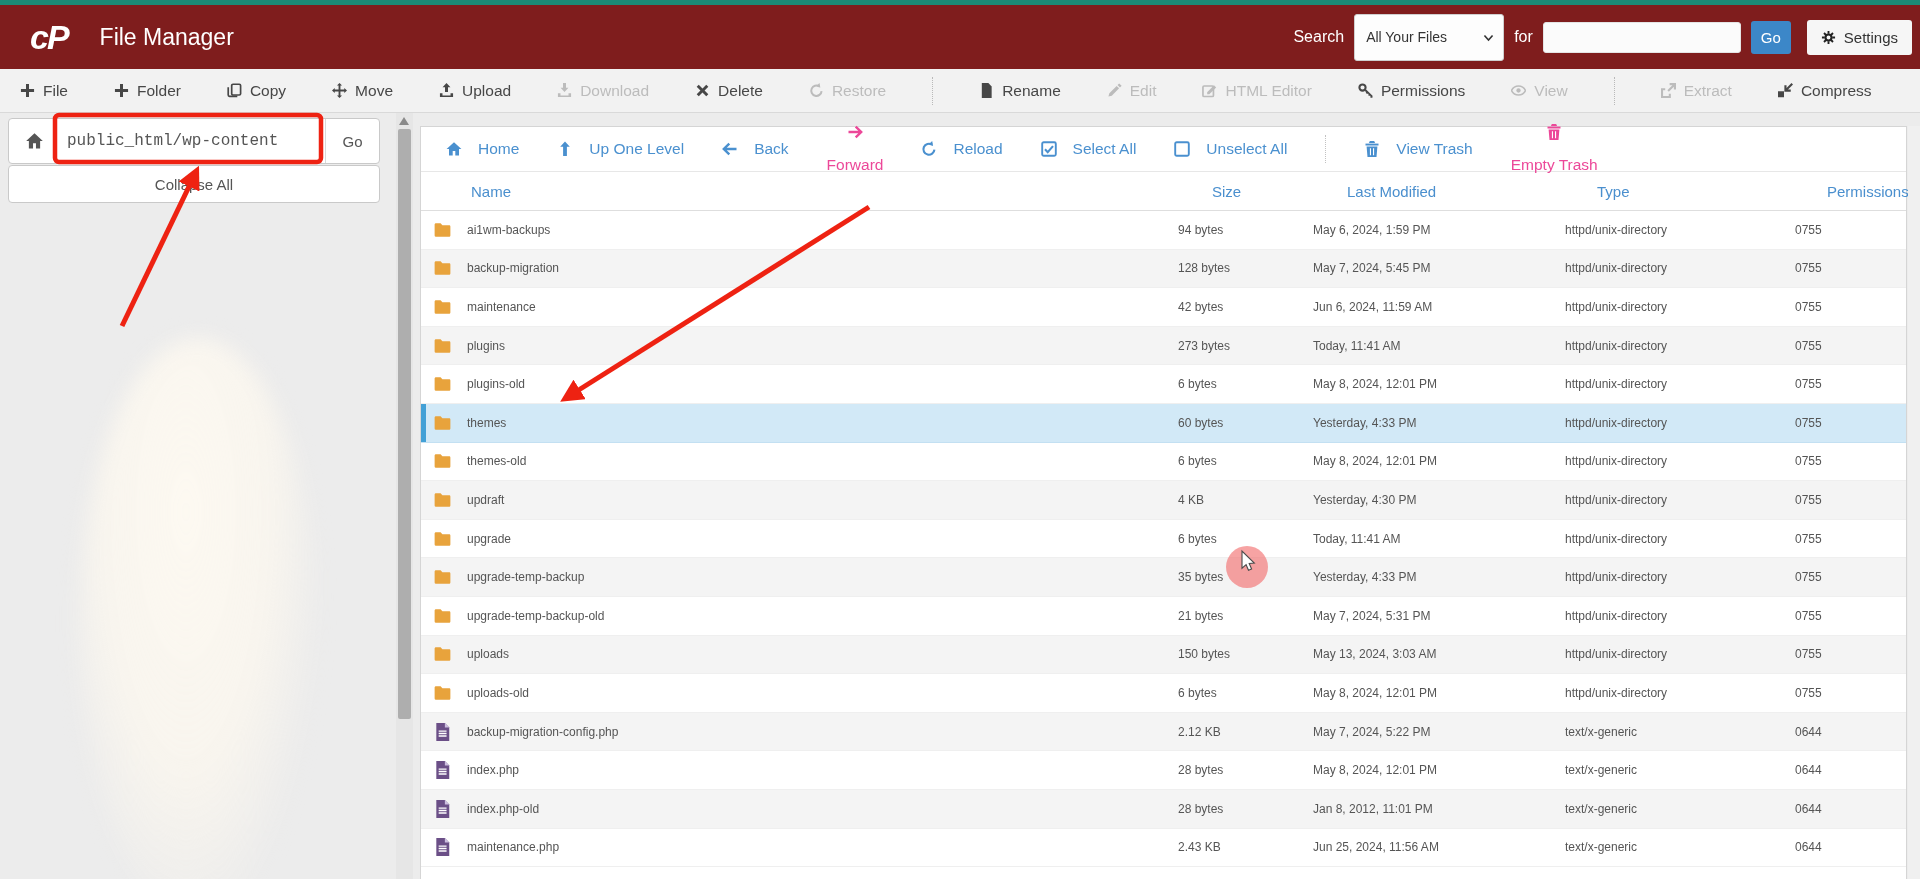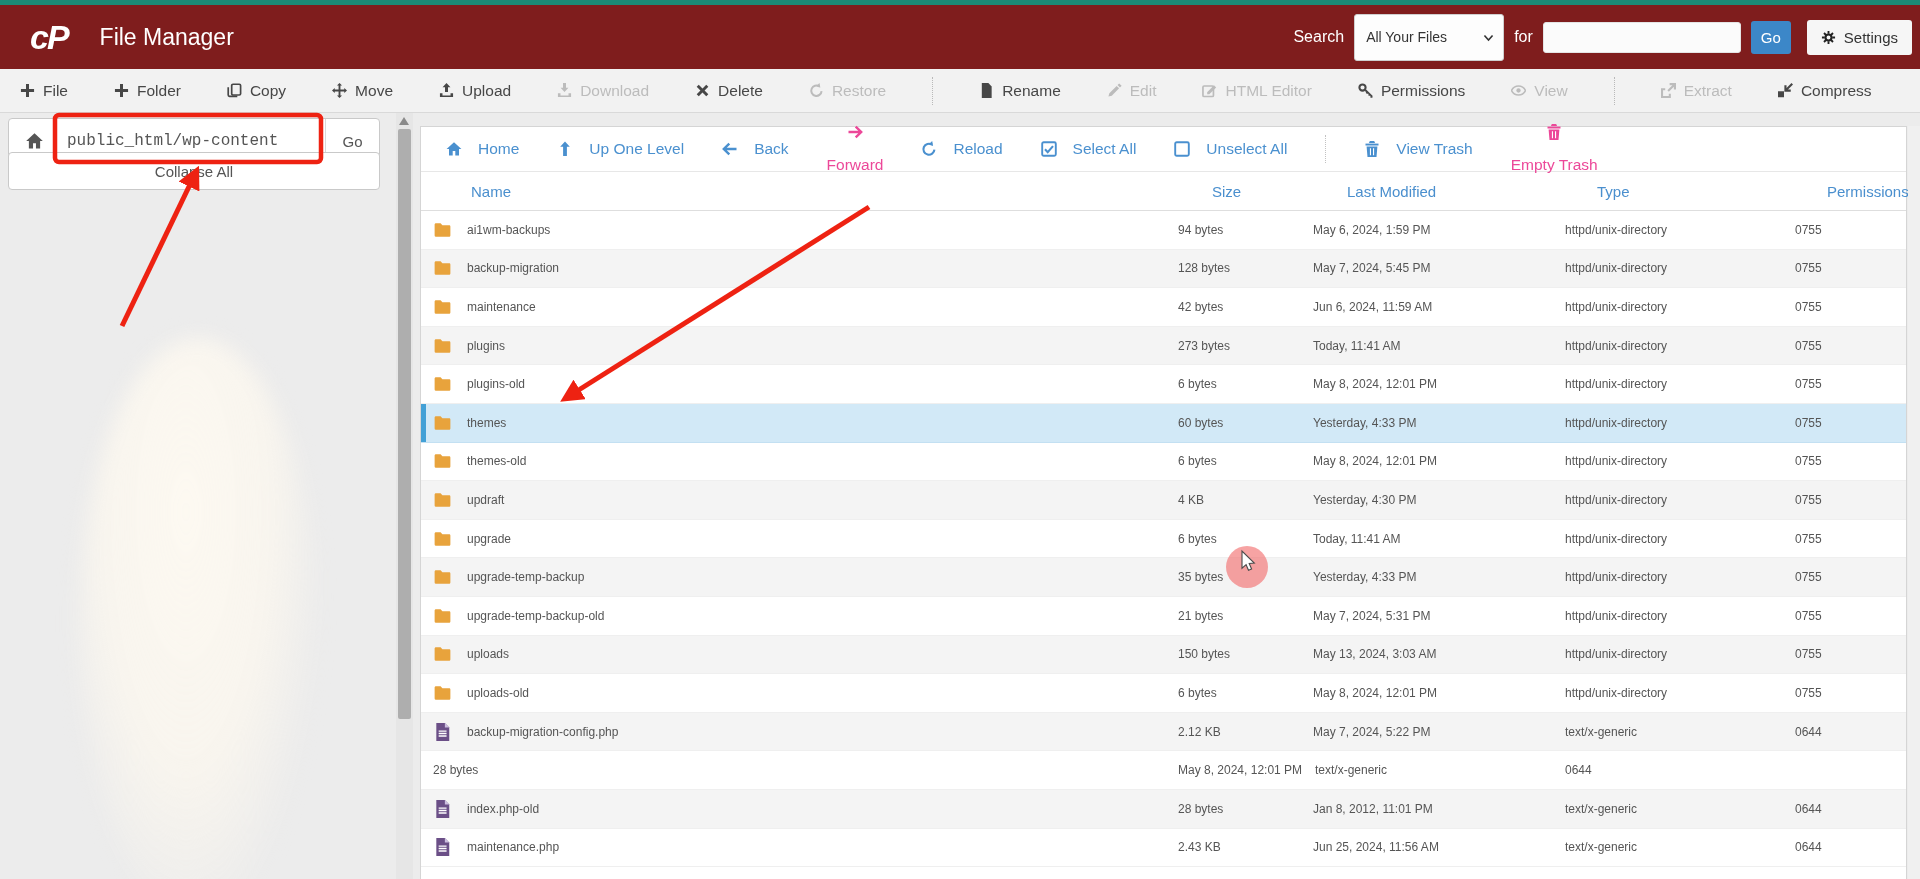--- a/index.html
+++ b/index.html
@@ -55,21 +55,21 @@
     display:flex; align-items:center;
   }
   .homebtn { width:50px; height:100%; display:flex; align-items:center; justify-content:center; color:#555; cursor:pointer; }
   .homebtn svg { width:19px; height:18px; }
   .pathinput {
     flex:1; height:100%; border:none; outline:none; background:transparent;
     font-family:Liberation Mono, monospace; font-size:16px; color:#555; padding:0 8px;
   }
   .sgo { width:54px; height:100%; border-left:1px solid #d9d9d9; display:flex; align-items:center; justify-content:center; font-size:15px; color:#555; cursor:pointer; }
   .collapsebox {
-    position:absolute; left:8px; top:39px; width:372px; height:38px;
+    position:absolute; left:8px; top:52px; width:372px; height:38px;
     background:#fff; border:1px solid #c9c9c9; border-radius:4px;
     display:flex; align-items:center; justify-content:center; font-size:15px; color:#555; cursor:pointer;
   }
   .blurblob {
     position:absolute; left:78px; top:225px; width:240px; height:580px; border-radius:50%;
     background:radial-gradient(ellipse at 45% 30%, rgba(253,249,241,.98) 0%, rgba(250,246,238,.85) 45%, rgba(236,236,236,0) 75%);
     filter:blur(10px);
   }
 
   
@@ -576,20 +576,32 @@
             </svg>
           </span>
           <span>backup-migration-config.php</span>
         </span>
         <span class="cell">2.12 KB</span>
         <span class="cell">May 7, 2024, 5:22 PM</span>
         <span class="cell ctype">text/x-generic</span>
         <span class="cell cperm">0644</span>
       </div>
       <div class="trow grid5">
+        <span class="cell-name">
+          <span class="fic">
+            <svg viewBox="0 0 16 16" width="100%" height="100%">
+              <path fill="#6b4f87" d="M2.5 0h7.6L14 4v12H2.5z"></path>
+              <path fill="#cdbfe0" d="M10.1 0L14 4h-3.9z"></path>
+              <g stroke="#fff" stroke-width="1.25">
+                <path d="M4.6 7.2h7M4.6 9.4h7M4.6 11.6h7"></path>
+              </g>
+            </svg>
+          </span>
+          <span>index.php</span>
+        </span>
         <span class="cell">28 bytes</span>
         <span class="cell">May 8, 2024, 12:01 PM</span>
         <span class="cell ctype">text/x-generic</span>
         <span class="cell cperm">0644</span>
       </div>
       <div class="trow grid5 alt">
         <span class="cell-name">
           <span class="fic">
             <svg viewBox="0 0 16 16" width="100%" height="100%">
               <path fill="#6b4f87" d="M2.5 0h7.6L14 4v12H2.5z"></path>

